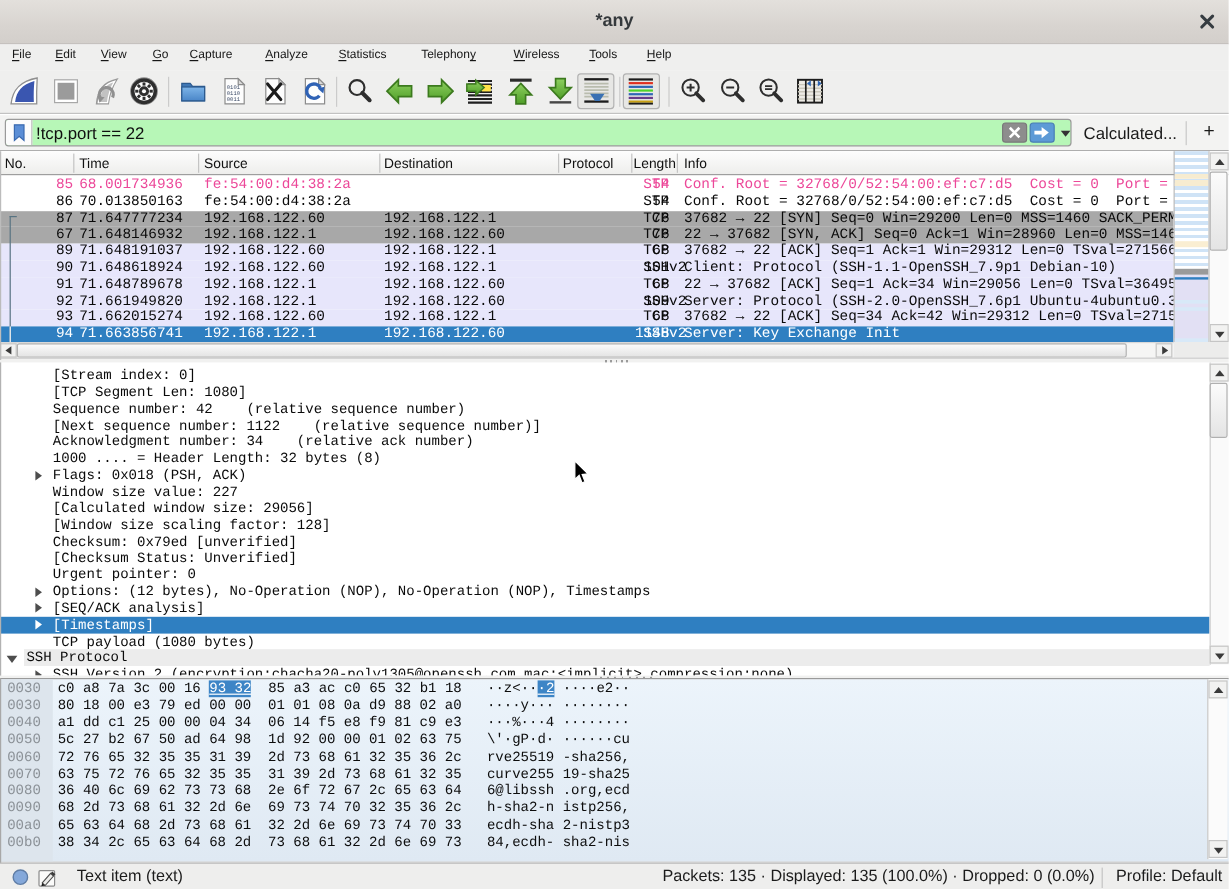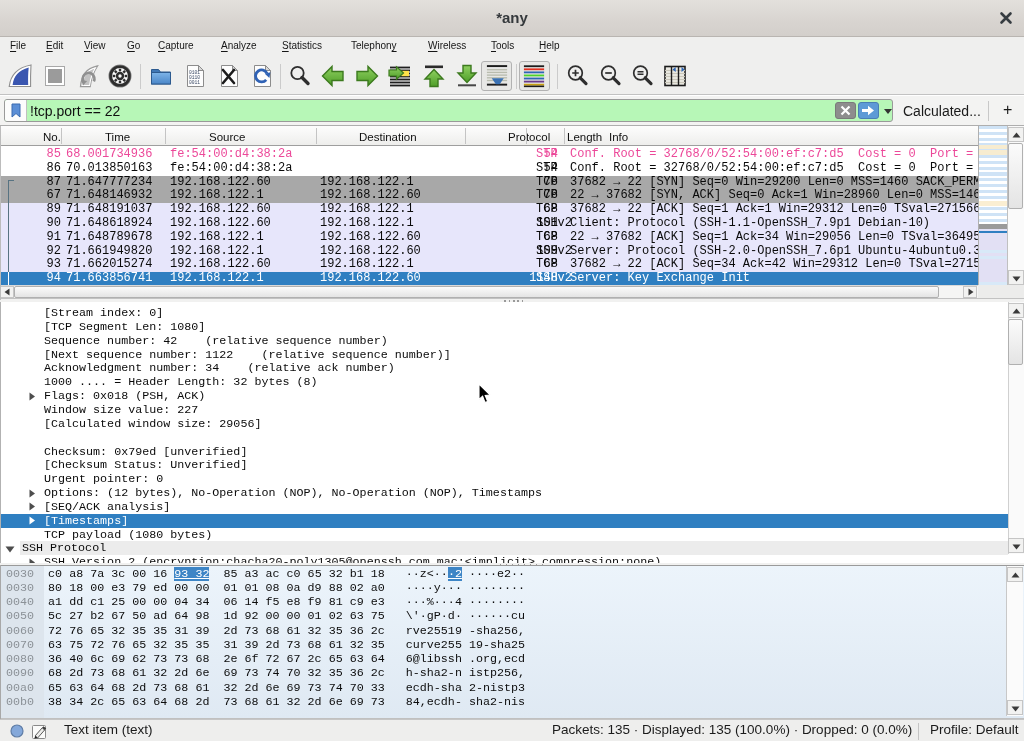--- a/index.html
+++ b/index.html
@@ -26,21 +26,21 @@
 #fbook { position:absolute; left:0; top:0; width:22px; height:21px; background:#fcfcfc; border-right:1px solid #c0c0c0; }
 #ftext { position:absolute; left:25px; top:3px; font-size:14px; color:#101010; }
 .fbtn { position:absolute; top:2px; width:21px; height:17px; border-radius:3px; }
 #fexpr { position:absolute; left:903px; top:7px; font-size:14px; color:#1a1a1a; }
 #fsep { position:absolute; left:988px; top:5px; width:1px; height:20px; background:#c8c8c8; }
 #fplus { position:absolute; left:1003px; top:5px; font-size:16px; color:#1a1a1a; }
 
 #plist { left:0; top:126px; width:1024px; height:174px; background:#fff; }
 #phead { position:absolute; left:0; top:0; width:1024px; height:20px;
   background:linear-gradient(#fdfdfd,#eeeeec); border-bottom:1px solid #9e9e9e; font-size:11.5px; color:#111; }
-#phead span { position:absolute; top:5px;margin-left:39px; }
+#phead span { position:absolute; top:5px; }
 #phead i { position:absolute; top:2px; width:1px; height:16px; background:#c4c4c4; font-style:normal; }
 #prows { position:absolute; left:0; top:21px; width:978px; height:139.5px; overflow:hidden; }
 .prow { position:absolute; left:0; width:978px; height:13.8px; font-family:"Liberation Mono",monospace; font-size:12px; line-height:13.9px; color:#0a0a0a; }
 .prow span { position:absolute; top:0; white-space:pre; }
 .cno { left:0; width:61px; text-align:right; }
 .ctm { left:66px; } .csr { left:170px; } .cds { left:320px; } .cpr { left:492px;margin-left:44px; }
 .cln { left:500px; width:58px; text-align:right; } .cin { left:570px; }
 #minimap { position:absolute; left:978px; top:0; width:29px; height:160px; border-left:1px solid #b0b0b0; }
 
 .sbtn { position:absolute; background:#f2f2f1; border:1px solid #c5c5c5; }
@@ -417,20 +417,21 @@
 <div class="dline" style="top:31.7px"><span style="position:absolute;left:44px">Sequence number: 42    (relative sequence number)</span></div>
 <div class="dline" style="top:45.5px"><span style="position:absolute;left:44px">[Next sequence number: 1122    (relative sequence number)]</span></div>
 <div class="dline" style="top:59.4px"><span style="position:absolute;left:44px">Acknowledgment number: 34    (relative ack number)</span></div>
 <div class="dline" style="top:73.2px"><span style="position:absolute;left:44px">1000 .... = Header Length: 32 bytes (8)</span></div>
 <div class="dline" style="top:87.1px"><span style="position:absolute;left:44px">Flags: 0x018 (PSH, ACK)</span></div>
     <svg style="left:28px;top:89.6px;position:absolute" width="8" height="9" viewBox="0 0 8 9">
       <path d="M1.5 0.5 L7 4.5 L1.5 8.5 z" fill="#4d4d4d"></path>
     </svg>
 <div class="dline" style="top:101.0px"><span style="position:absolute;left:44px">Window size value: 227</span></div>
 <div class="dline" style="top:114.8px"><span style="position:absolute;left:44px">[Calculated window size: 29056]</span></div>
+<div class="dline" style="top:128.6px"><span style="position:absolute;left:44px">[Window size scaling factor: 128]</span></div>
 <div class="dline" style="top:142.5px"><span style="position:absolute;left:44px">Checksum: 0x79ed [unverified]</span></div>
 <div class="dline" style="top:156.3px"><span style="position:absolute;left:44px">[Checksum Status: Unverified]</span></div>
 <div class="dline" style="top:170.2px"><span style="position:absolute;left:44px">Urgent pointer: 0</span></div>
 <div class="dline" style="top:184.0px"><span style="position:absolute;left:44px">Options: (12 bytes), No-Operation (NOP), No-Operation (NOP), Timestamps</span></div>
     <svg style="left:28px;top:186.5px;position:absolute" width="8" height="9" viewBox="0 0 8 9">
       <path d="M1.5 0.5 L7 4.5 L1.5 8.5 z" fill="#4d4d4d"></path>
     </svg>
 <div class="dline" style="top:197.9px"><span style="position:absolute;left:44px">[SEQ/ACK analysis]</span></div>
     <svg style="left:28px;top:200.4px;position:absolute" width="8" height="9" viewBox="0 0 8 9">
       <path d="M1.5 0.5 L7 4.5 L1.5 8.5 z" fill="#4d4d4d"></path>

